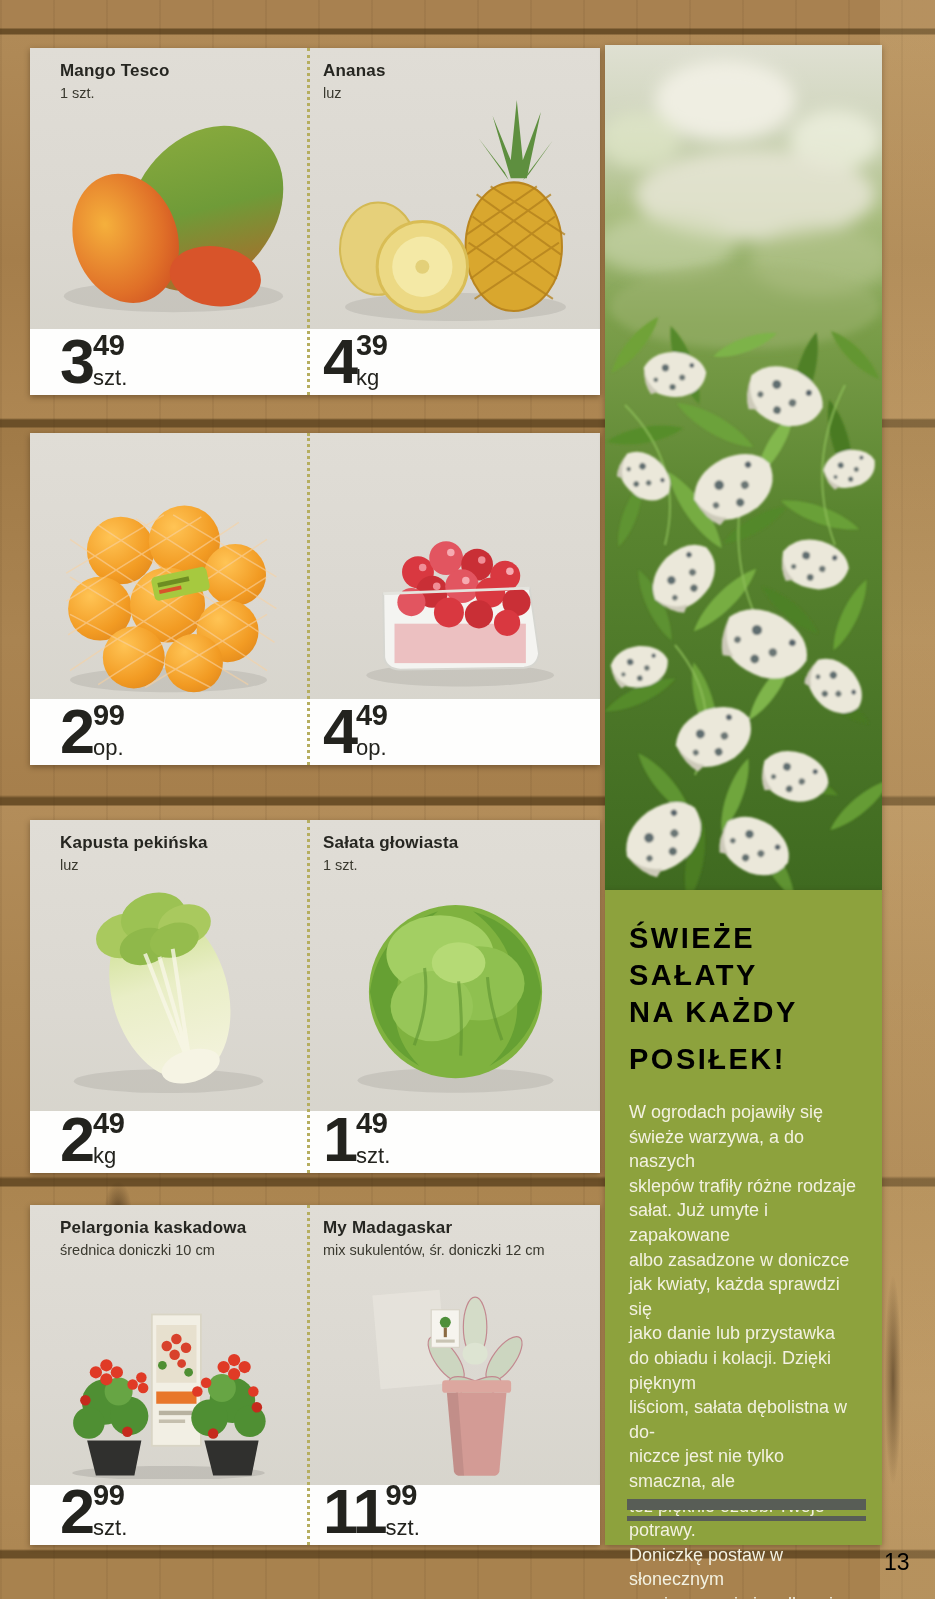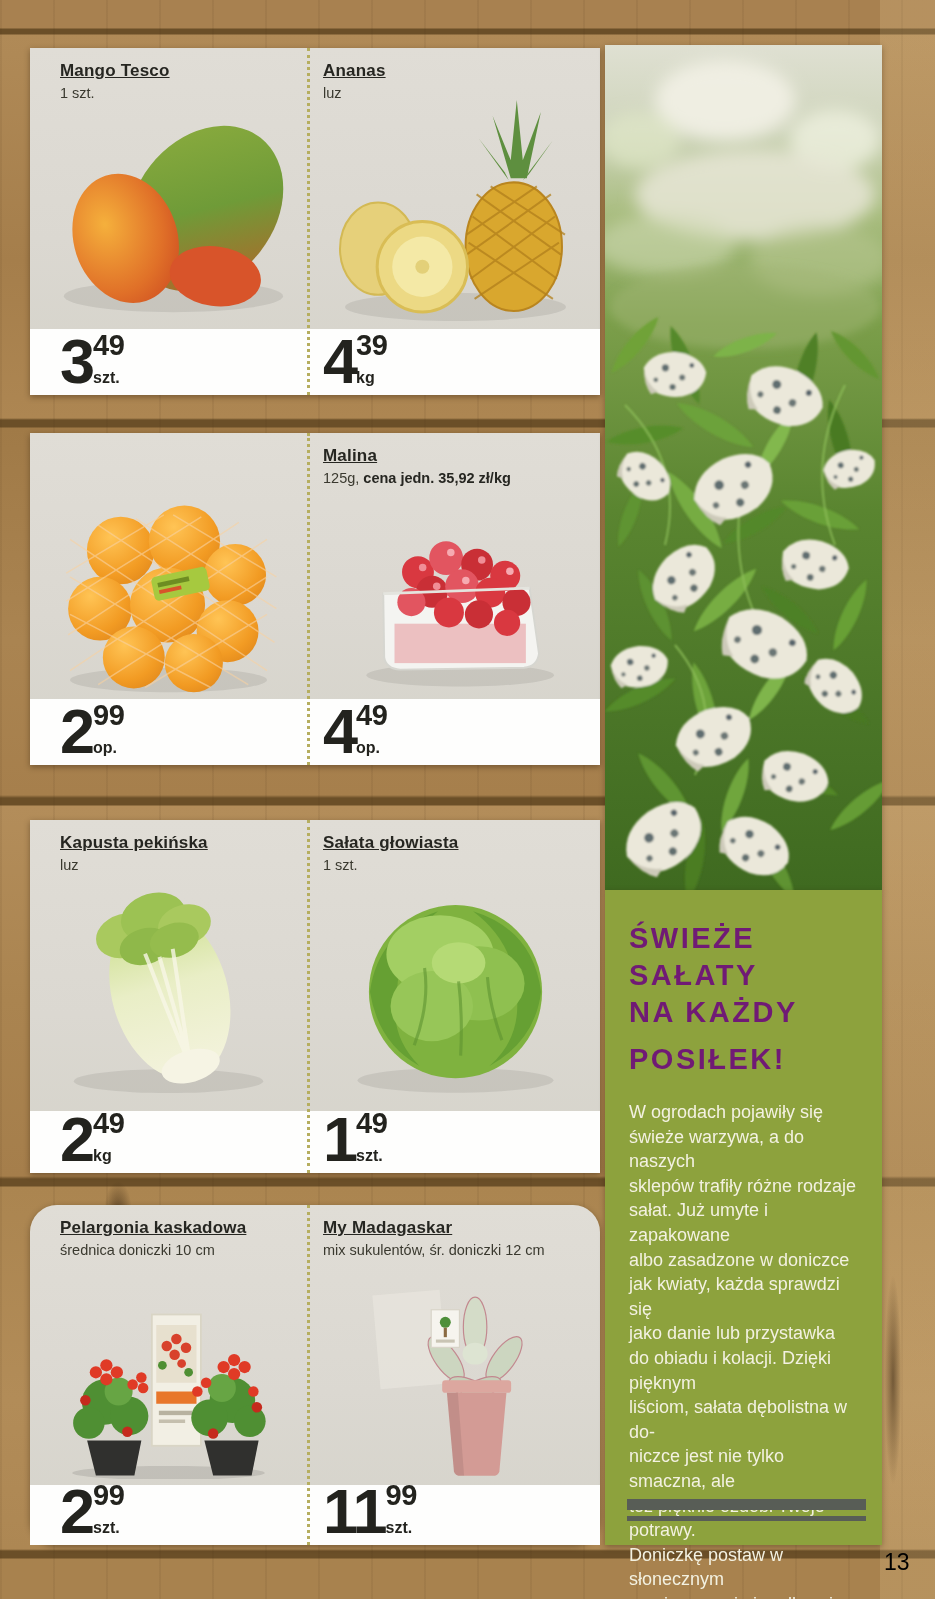--- a/index.html
+++ b/index.html
@@ -20,49 +20,49 @@
         #b38d5a 806px,#aa8450 1000px,#a57e4b 1176px,#6b4f28 1179px,#6b4f28 1186px,
         #ab8550 1187px,#b28c58 1400px,#ad8753 1549px,#6b4f28 1551px,#6b4f28 1558px,
         #a8824e 1559px,#a8824e 1599px);
   }
   .card{position:absolute;left:30px;width:570px;
     background:linear-gradient(180deg,#e0ddd6 0%,#dbd8d1 55%,#d5d3ca 100%);
     box-shadow:0 2px 6px rgba(40,25,10,.4);}
   #row1{top:48px;height:347px;}
   #row2{top:433px;height:332px;}
   #row3{top:820px;height:353px;}
-  #row4{top:1205px;height:340px;border-radius:27px;}
+  #row4{top:1205px;height:340px;}
   .band{position:absolute;left:0;right:0;bottom:0;height:66px;background:#fefefd;z-index:2;}
   #row3 .band{height:62px;}
   #row4 .band{height:60px;}
   .dots{position:absolute;top:0;bottom:0;left:277px;width:0;border-left:3px dotted #b6ae5f;z-index:5;}
   .half{position:absolute;top:0;bottom:0;}
   .half.l{left:0;width:277px;}
   .half.r{left:281px;right:0;}
   .plabel{position:relative;padding:13px 8px 0 30px;z-index:3;}
   .half.r .plabel{padding-left:12px;}
-  .pname{font-size:17px;font-weight:700;color:#262621;letter-spacing:.2px;text-decoration:underline;}
+  .pname{font-size:17px;font-weight:700;color:#262621;letter-spacing:.2px;}
   .pdesc{font-size:14.5px;color:#3a392f;margin-top:4px;}
   .pdesc b{font-weight:700;color:#262621;}
   .photo{position:absolute;left:4px;right:4px;top:50px;bottom:70px;z-index:1;}
   #row4 .photo{top:64px;bottom:66px;}
   .photo.pot-overlap{bottom:4px;z-index:3;}
   .photo svg{width:100%;height:100%;}
   .price{position:absolute;left:30px;bottom:9px;display:flex;align-items:flex-end;z-index:4;color:#23231e;}
   .half.r .price{left:12px;}
   .pmain{font-size:63px;font-weight:700;line-height:49px;letter-spacing:-2px;}
   .pside{display:flex;flex-direction:column;justify-content:space-between;height:52px;}
   .psup{font-size:29px;font-weight:700;line-height:23px;letter-spacing:-.5px;}
-  .punit{font-size:16px;font-weight:700;line-height:17px;}
+  .punit{font-size:22px;font-weight:400;line-height:17px;}
   .salad{position:absolute;left:605px;top:45px;width:277px;height:845px;overflow:hidden;
     box-shadow:0 2px 6px rgba(40,25,10,.35);}
   .salad svg{display:block;width:277px;height:845px;}
   .promo{position:absolute;left:605px;top:890px;width:277px;height:655px;background:#8da23d;
     box-sizing:border-box;padding:30px 16px 0 24px;box-shadow:0 2px 6px rgba(40,25,10,.35);}
-  .promo-h{font-size:29px;font-weight:700;letter-spacing:2.5px;line-height:37px;color:#701a75;}
+  .promo-h{font-size:29px;font-weight:700;letter-spacing:2.5px;line-height:37px;color:#000000;}
   .promo-h.last{margin-top:10px;}
   .promo-body{margin-top:22px;font-size:18px;line-height:24.6px;color:#f3f1e1;white-space:pre-line;}
   .bars{position:absolute;left:22px;right:16px;bottom:24px;}
   .bar-thick{height:11px;background:#585d56;}
   .bar-thin{height:5px;background:#585d56;margin-top:6px;}
   .pageno{position:absolute;left:884px;top:1549px;font-size:23px;color:#000000;}
 </style>
 </head>
 <body>
 
@@ -177,24 +177,20 @@
     <div class="price">
       <span class="pmain">2</span>
       <span class="pside">
           <span class="psup">99</span>
           <span class="punit">op.</span>
         </span>
     </div>
   </div>
 
   <div class="half r">
-    <div class="plabel">
-      <div class="pname">Malina</div>
-      <div class="pdesc"><span>125g, </span><b>cena jedn. 35,92 zł/kg</b></div>
-    </div>
     <div class="photo">
       <svg viewBox="0 0 270 226" preserveAspectRatio="xMidYMid meet">
         <ellipse cx="140" cy="205" rx="100" ry="12" fill="rgba(0,0,0,.08)"></ellipse>
         <path d="M58,118 L214,112 L224,182 Q222,196 208,197 L76,199 Q61,198 59,186 Z" fill="#f4f4f1" stroke="#d6d6d0" stroke-width="2"></path>
         <rect x="70" y="150" width="140" height="42" fill="rgba(220,95,102,.35)"></rect>
         <g>
           <circle cx="95" cy="95" r="17" fill="#d93840"></circle>
             <circle cx="125" cy="80" r="18" fill="#e25560"></circle>
           <circle cx="158" cy="87" r="17" fill="#c92f36"></circle>
             <circle cx="188" cy="99" r="16" fill="#d93840"></circle>

